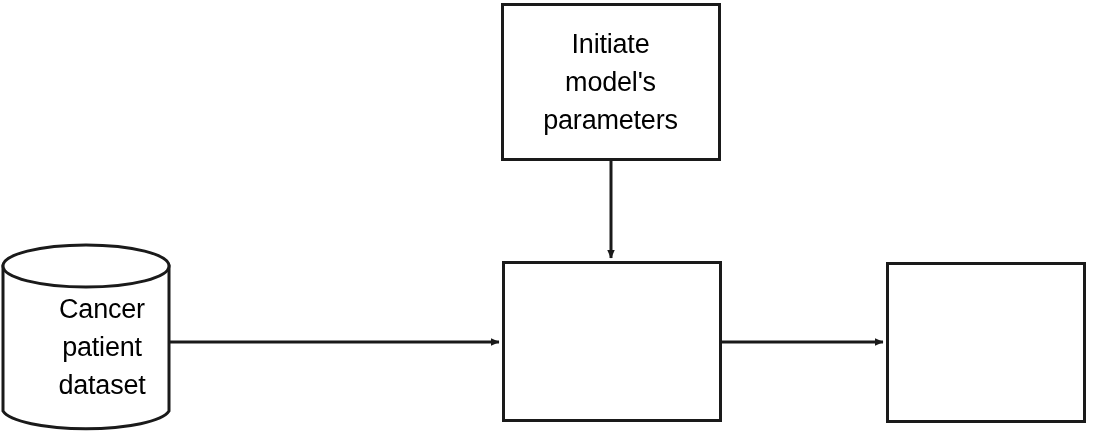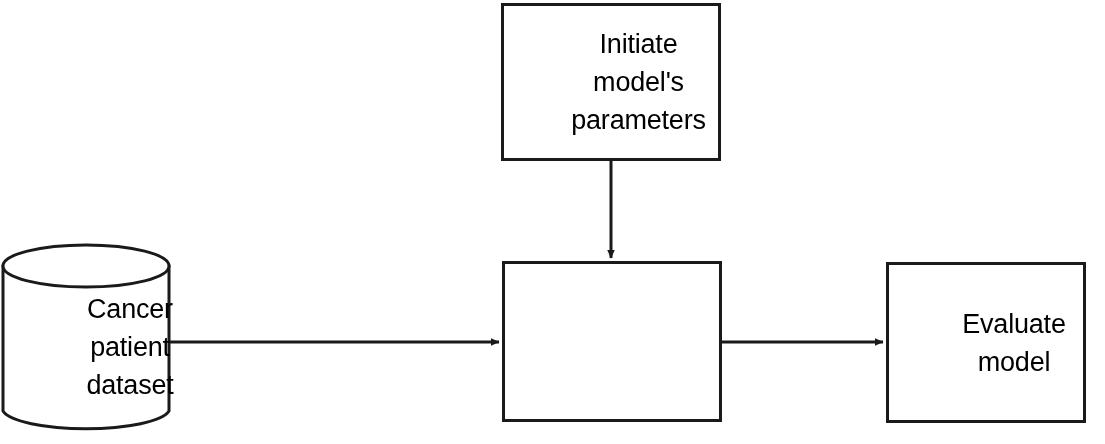--- a/index.html
+++ b/index.html
@@ -28,21 +28,20 @@
     color: #000000;
     font-family: "Liberation Sans", sans-serif;
     font-size: 27px;
     line-height: 38px;
     letter-spacing: -0.2px;
     white-space: pre-line;
     display: flex;
     align-items: center;
     justify-content: center;
     pointer-events: none;
-    padding-left: 28px;
   }
 
   
   #label-dataset {
     left: 2px;
     top: 264px;
     width: 200px;
     height: 166px;
   }
 
@@ -102,16 +101,14 @@
 
   <div class="node-label" id="label-dataset">Cancer
 patient
 dataset</div>
 
   <div class="node-label" id="label-initiate">Initiate
 model's
 parameters</div>
 
 
-  <div class="node-label" id="label-evaluate">Evaluate
-model</div>
 
 </div>
 
 </body></html>

